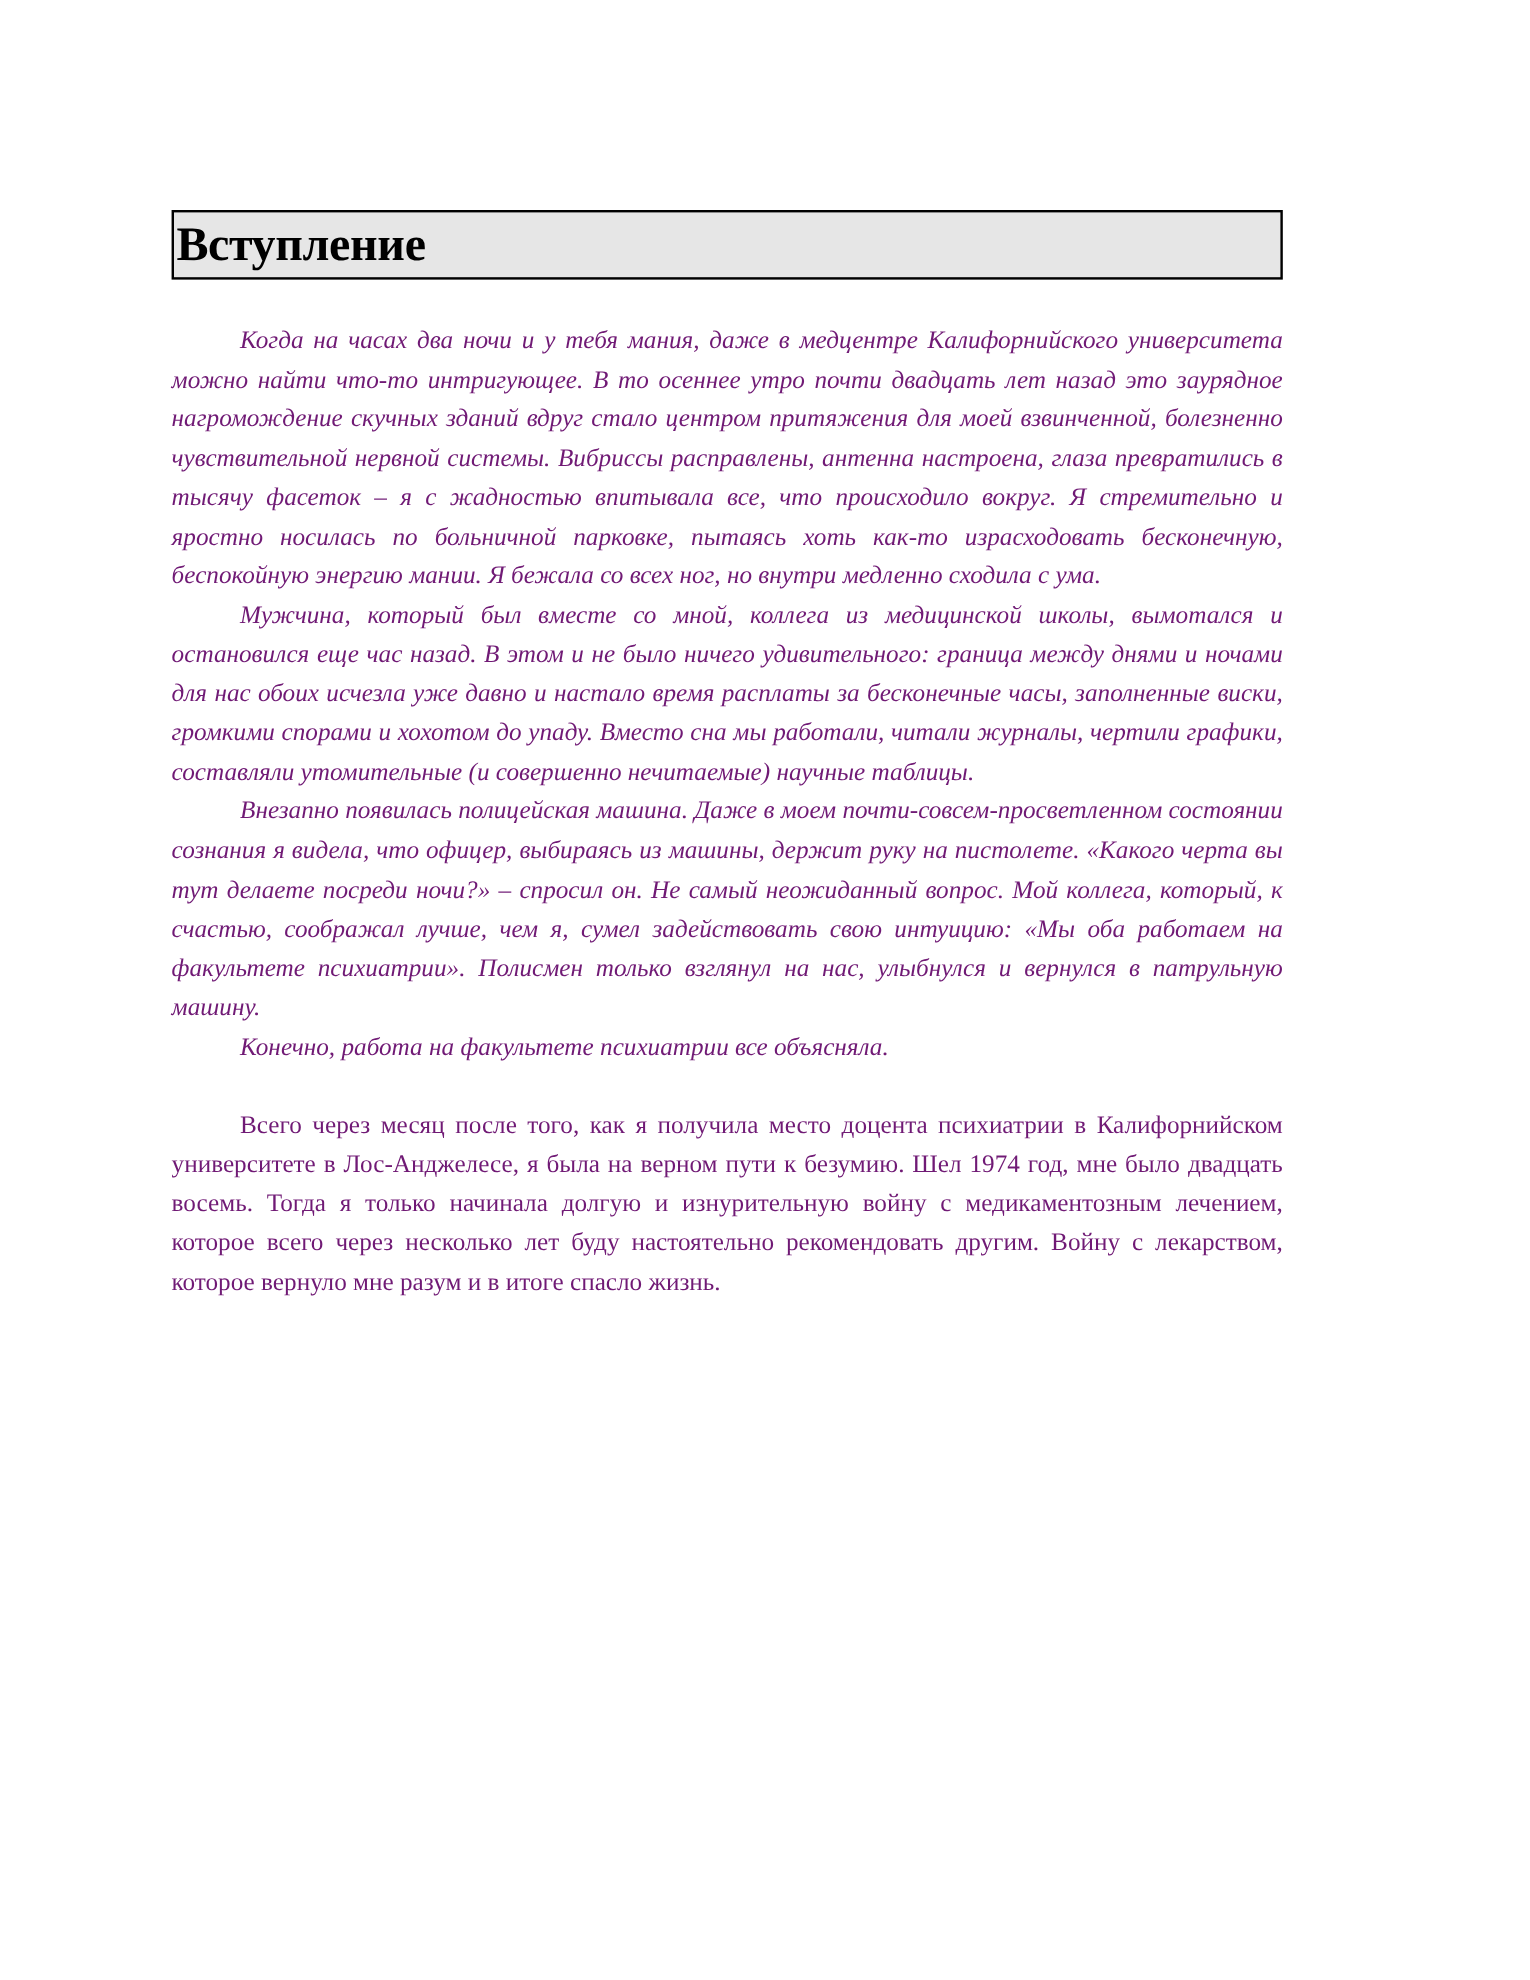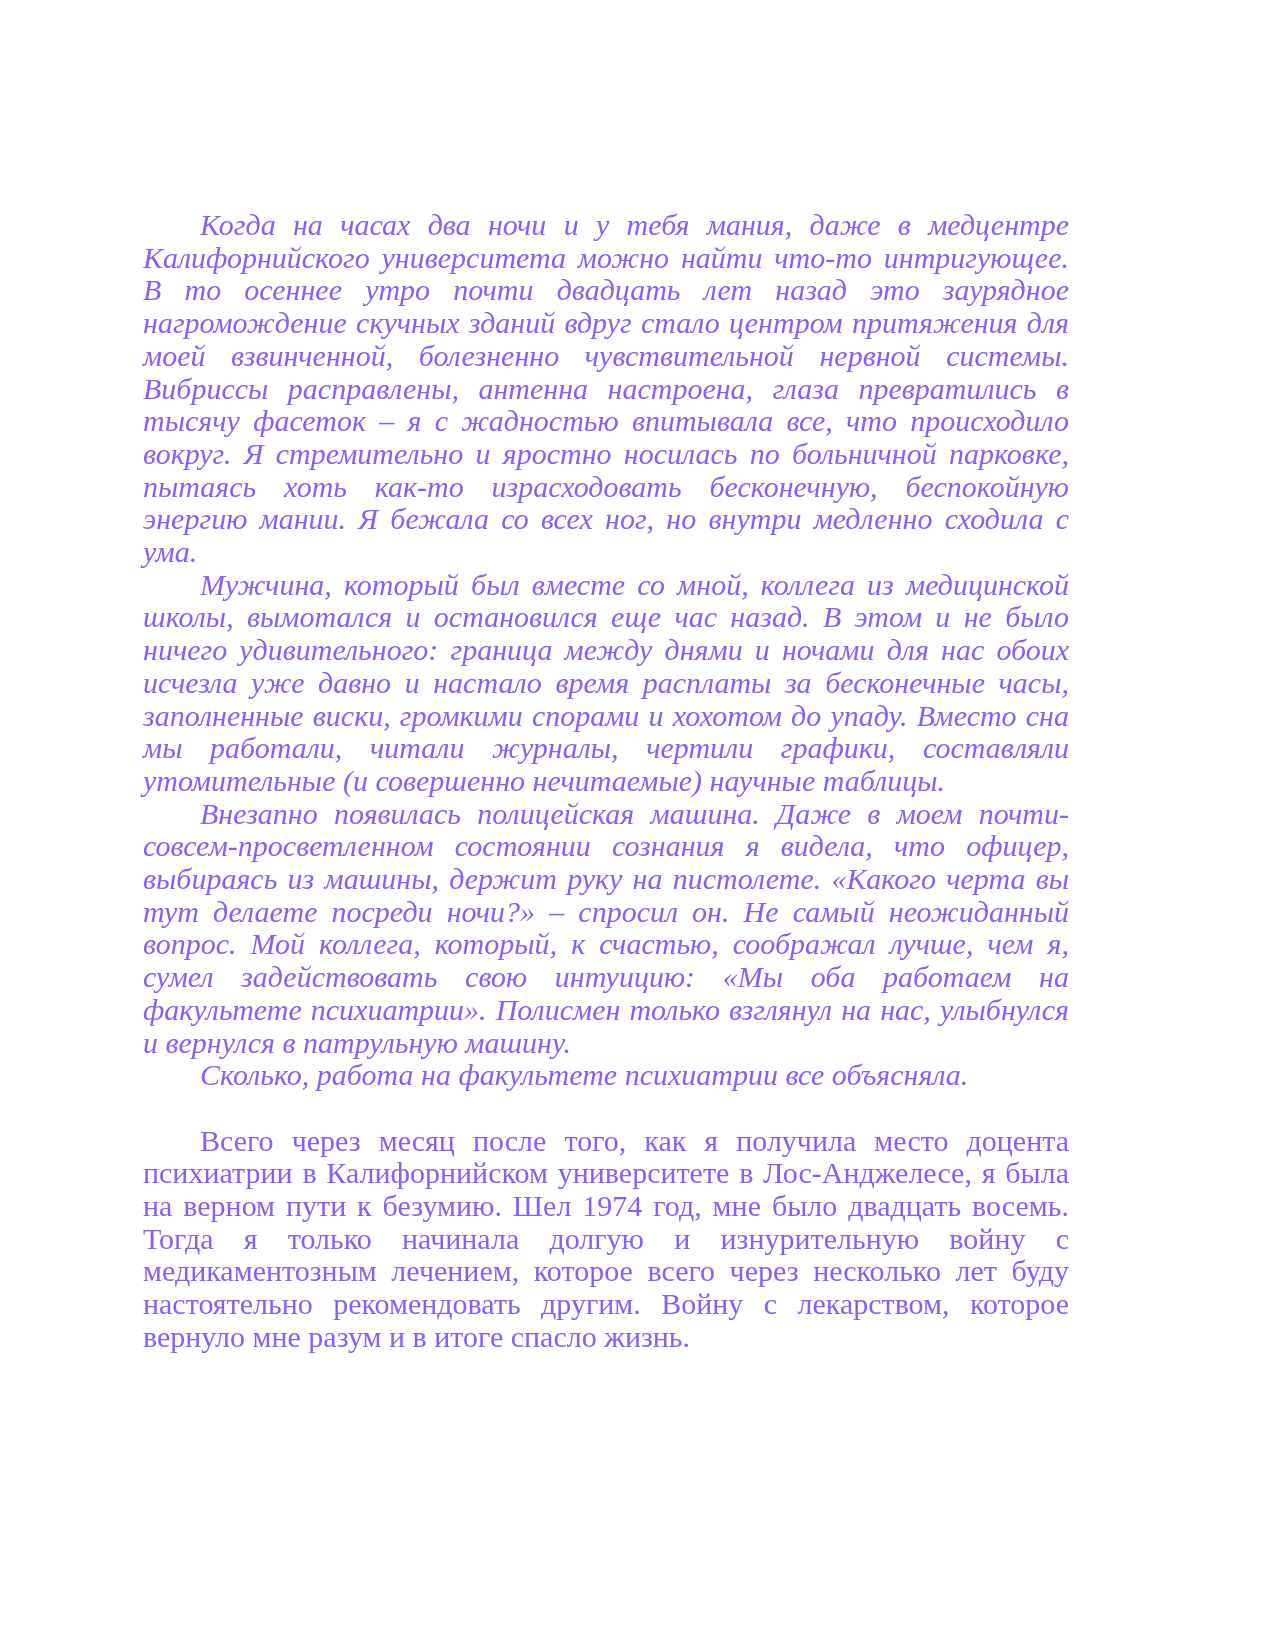--- a/index.html
+++ b/index.html
@@ -13,34 +13,37 @@
     padding: 0 0 0 2px;
     display: flex; align-items: center;
   }
   .heading-box h1 {
     margin: 0; font-family: "Liberation Serif", serif; font-weight: bold;
     font-size: 40px; line-height: 58px; color: #000; letter-spacing: -0.3px;
   }
   .section { margin: 0; }
   .italic-section { margin-top: 34px; }
   p {
-    margin: 0; font-family: "Liberation Serif", serif; font-size: 30px;
-    line-height: 32.7px; color: #8b5cf6; text-align: justify; text-indent: 57px;
+    margin: 0; font-family: "Liberation Serif", serif; font-size: 21px;
+    line-height: 32.7px; color: #701a75; text-align: justify; text-indent: 57px;
   }
   .italic-section p { font-style: italic; }
   .plain-section { margin-top: 32.7px; }
 </style>
 </head>
 <body>
 
 <div class="page">
+  <div class="heading-box">
+    <h1>Вступление</h1>
+  </div>
 
   <div class="section italic-section">
     <p>Когда на часах два ночи и у тебя мания, даже в медцентре Калифорнийского университета можно найти что-то интригующее. В то осеннее утро почти двадцать лет назад это заурядное нагромождение скучных зданий вдруг стало центром притяжения для моей взвинченной, болезненно чувствительной нервной системы. Вибриссы расправлены, антенна настроена, глаза превратились в тысячу фасеток – я с жадностью впитывала все, что происходило вокруг. Я стремительно и яростно носилась по больничной парковке, пытаясь хоть как-то израсходовать бесконечную, беспокойную энергию мании. Я бежала со всех ног, но внутри медленно сходила с ума.</p>
     <p>Мужчина, который был вместе со мной, коллега из медицинской школы, вымотался и остановился еще час назад. В этом и не было ничего удивительного: граница между днями и ночами для нас обоих исчезла уже давно и настало время расплаты за бесконечные часы, заполненные виски, громкими спорами и хохотом до упаду. Вместо сна мы работали, читали журналы, чертили графики, составляли утомительные (и совершенно нечитаемые) научные таблицы.</p>
     <p>Внезапно появилась полицейская машина. Даже в моем почти-совсем-просветленном состоянии сознания я видела, что офицер, выбираясь из машины, держит руку на пистолете. «Какого черта вы тут делаете посреди ночи?» – спросил он. Не самый неожиданный вопрос. Мой коллега, который, к счастью, соображал лучше, чем я, сумел задействовать свою интуицию: «Мы оба работаем на факультете психиатрии». Полисмен только взглянул на нас, улыбнулся и вернулся в патрульную машину.</p>
-    <p>Сколько, работа на факультете психиатрии все объясняла.</p>
+    <p>Конечно, работа на факультете психиатрии все объясняла.</p>
   </div>
 
   <div class="section plain-section">
     <p>Всего через месяц после того, как я получила место доцента психиатрии в Калифорнийском университете в Лос-Анджелесе, я была на верном пути к безумию. Шел 1974 год, мне было двадцать восемь. Тогда я только начинала долгую и изнурительную войну с медикаментозным лечением, которое всего через несколько лет буду настоятельно рекомендовать другим. Войну с лекарством, которое вернуло мне разум и в итоге спасло жизнь.</p>
   </div>
 </div>
 
 </body></html>

